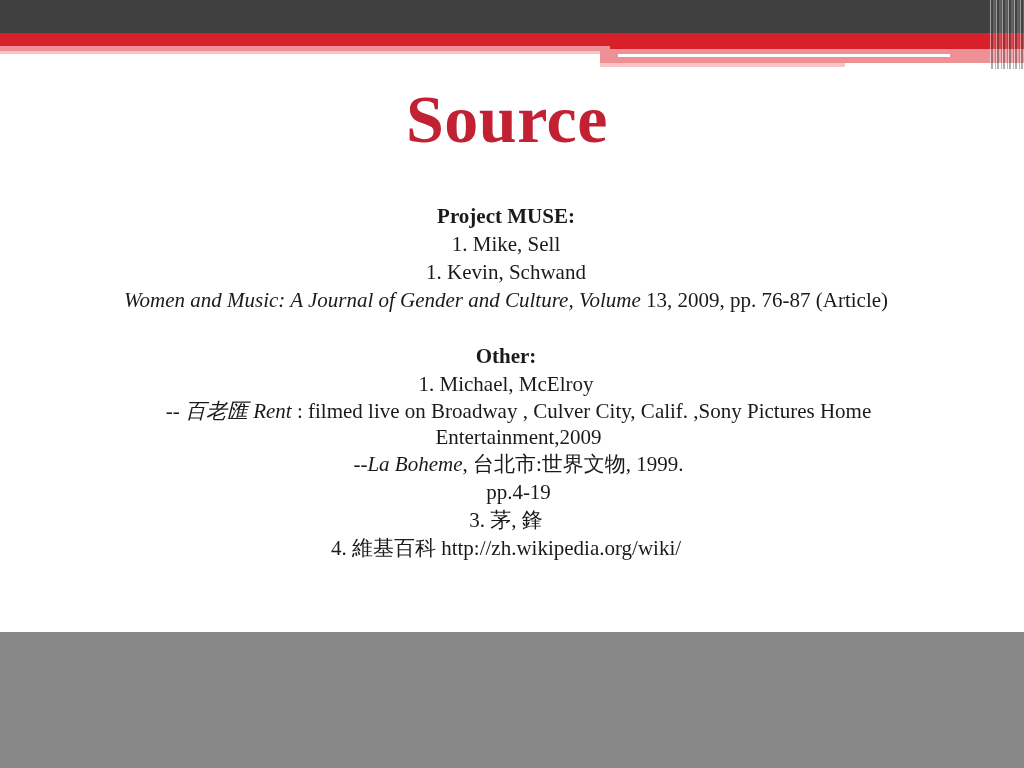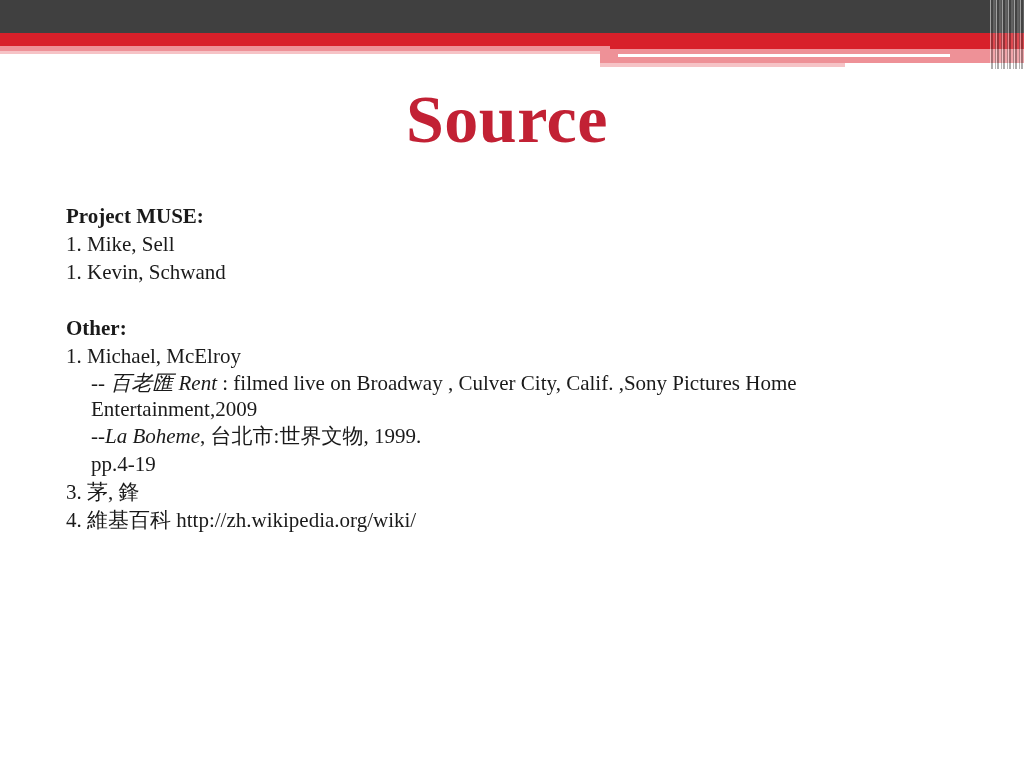--- a/index.html
+++ b/index.html
@@ -13,21 +13,21 @@
   }
   * { box-sizing: border-box; }
   html, body { margin: 0; padding: 0; }
   body {
     width: 1024px; height: 768px;
     background: #888;
     font-family: "Liberation Serif", "DejaVu Serif", serif;
   }
   .slide {
     position: relative;
-    width: 1024px; height: 768px;
+    width: 1024px; height: 632px;
     background: var(--background);
     overflow: hidden;
   }
 
   
   .top-bar {
     position: absolute; left: 0; top: 0;
     width: 1024px; height: 33px;
     background: var(--top_bar);
   }
@@ -90,21 +90,21 @@
   }
 
   
   .content {
     position: absolute; left: 66px; top: 202px;
     width: 880px;
     font-size: 21px;
     line-height: 28px;
     color: var(--text_color);
   }
-  .line { height: 28px; white-space: nowrap; }
+  .line { height: 28px; white-space: nowrap; text-align: center; }
   .line.indent { padding-left: 25px; }
   .line.wrap { height: 26px; line-height: 26px; }
   .line.blank { height: 28px; }
   .seg-b  { font-weight: bold; }
   .seg-i  { font-style: italic; }
   .seg-bi { font-weight: bold; font-style: italic; }
 </style>
 </head>
 <body>
 
@@ -119,20 +119,21 @@
   <div class="pink-right-white-line"></div>
   <div class="pink-right-tail"></div>
   <div class="pages-stack"></div>
 
   <h1 class="title">Source</h1>
 
   <div class="content">
       <div class="line"><span class="seg-b">Project MUSE:</span></div>
       <div class="line"><span>1. Mike, Sell</span></div>
       <div class="line"><span>1. Kevin, Schwand</span></div>
+      <div class="line"><span class="seg-i">Women and Music: A Journal of Gender and Culture, Volume </span><span>13, 2009, pp. 76-87 (Article)</span></div>
       <div class="line blank"></div>
       <div class="line"><span class="seg-b">Other:</span></div>
       <div class="line"><span>1. Michael, McElroy</span></div>
       <div class="line indent wrap"><span>--</span><span class="seg-i"> 百老匯 Rent</span><span> : filmed live on Broadway , Culver City, Calif. ,Sony Pictures Home</span></div>
       <div class="line indent wrap"><span>Entertainment,2009</span></div>
       <div class="line indent"><span>--</span><span class="seg-i">La Boheme</span><span>, 台北市:世界文物, 1999.</span></div>
       <div class="line indent"><span>pp.4-19</span></div>
       <div class="line"><span>3. 茅, 鋒</span></div>
       <div class="line"><span>4. 維基百科 http://zh.wikipedia.org/wiki/</span></div>
     </div>

